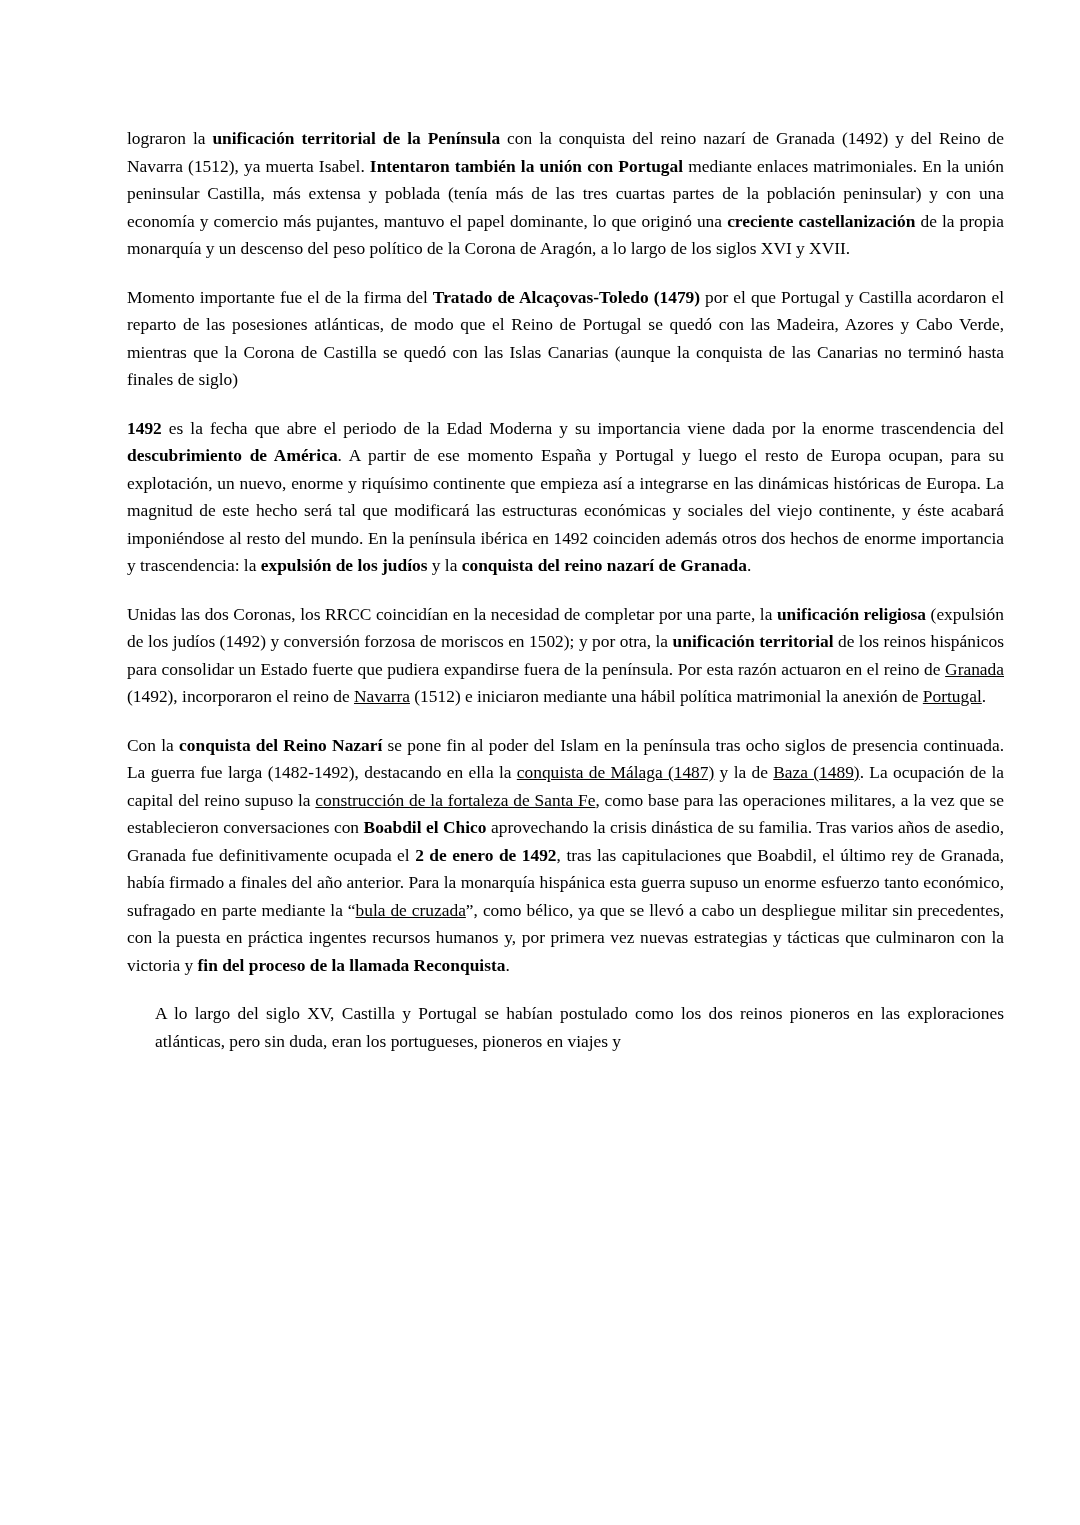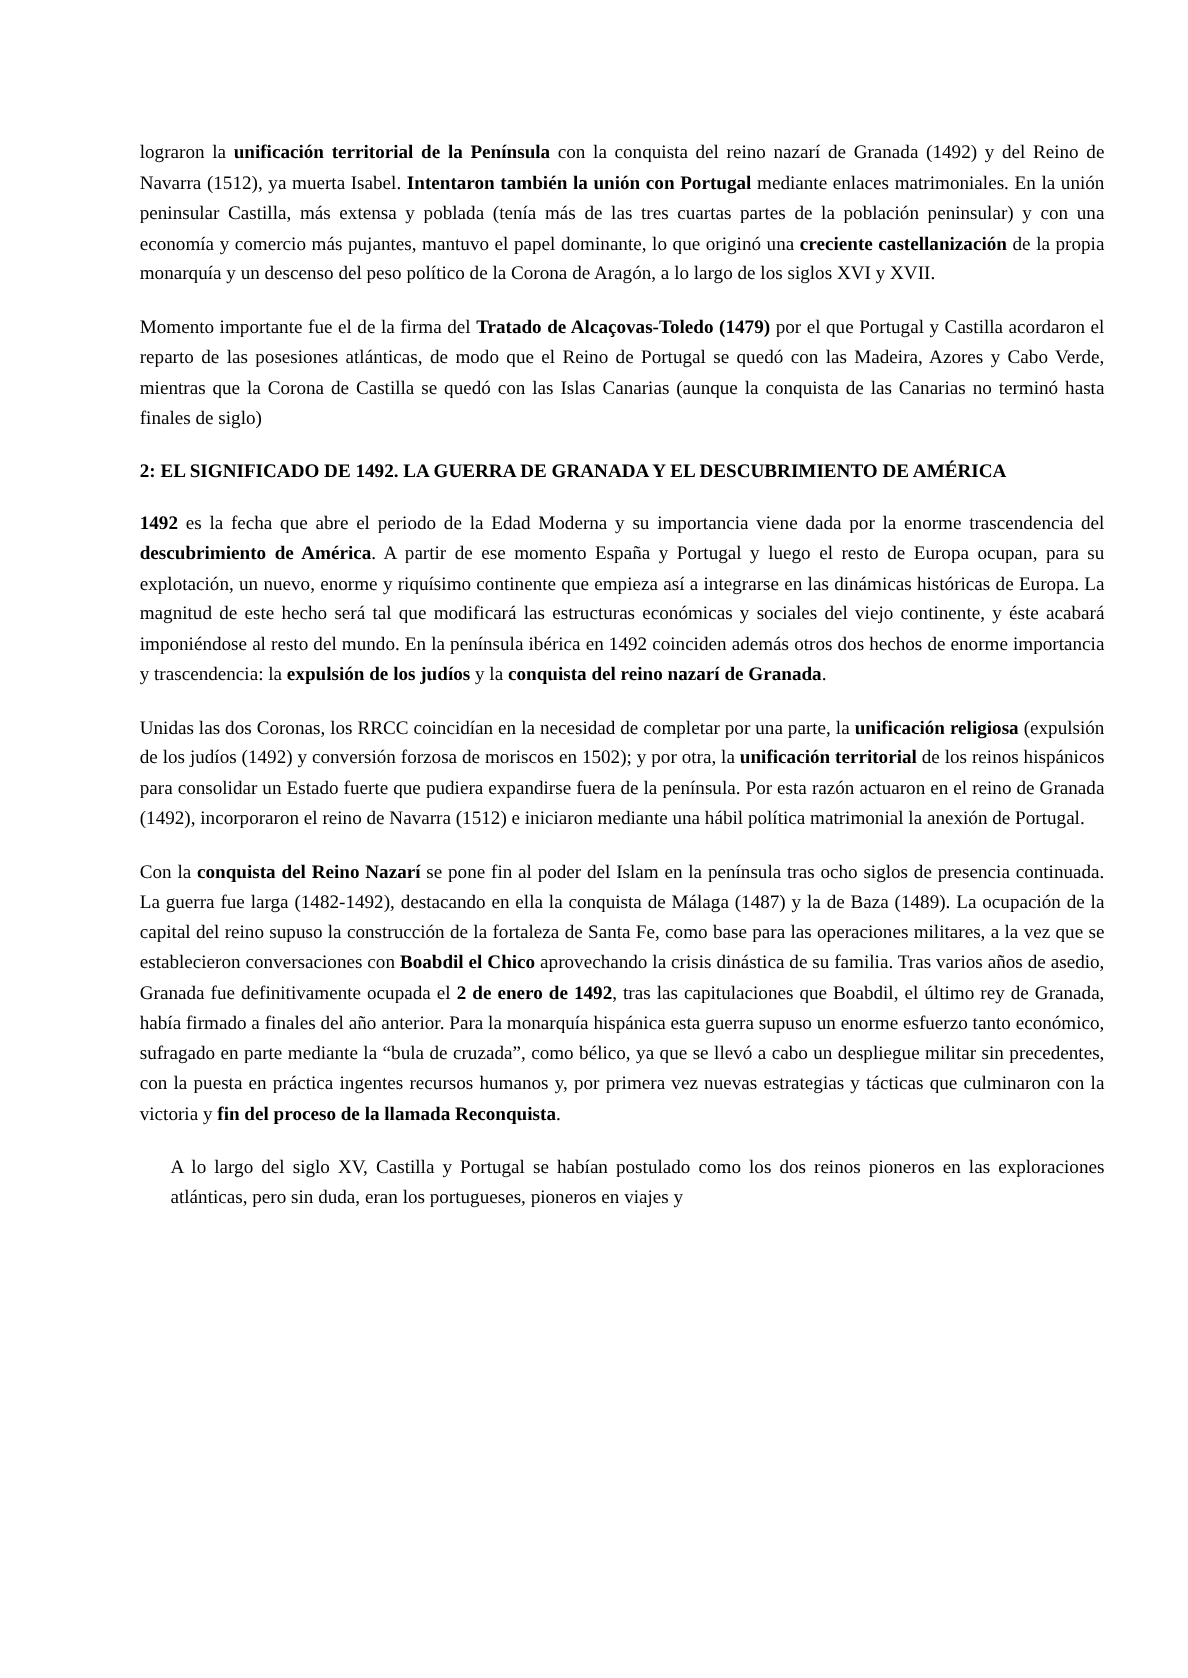--- a/index.html
+++ b/index.html
@@ -35,33 +35,33 @@
   .heading {
     font-weight: bold;
     text-align: left;
     margin: 0 0 21px 0;
     line-height: 1.5;
   }
   b, .b {
     font-weight: bold;
   }
   .u {
+    text-decoration: underline;
   }
 </style>
 </head>
 <body>
 
 <div class="page">
   <div class="doc-body">
 
     <p class="para">lograron la <b>unificación territorial de la Península</b> con la conquista del reino nazarí de Granada (1492) y del Reino de Navarra (1512), ya muerta Isabel. <b>Intentaron también la unión con Portugal</b> mediante enlaces matrimoniales. En la unión peninsular Castilla, más extensa y poblada (tenía más de las tres cuartas partes de la población peninsular) y con una economía y comercio más pujantes, mantuvo el papel dominante, lo que originó una <b>creciente castellanización</b> de la propia monarquía y un descenso del peso político de la Corona de Aragón, a lo largo de los siglos XVI y XVII.</p>
 
     <p class="para">Momento importante fue el de la firma del <b>Tratado de Alcaçovas-Toledo (1479)</b> por el que Portugal y Castilla acordaron el reparto de las posesiones atlánticas, de modo que el Reino de Portugal se quedó con las Madeira, Azores y Cabo Verde, mientras que la Corona de Castilla se quedó con las Islas Canarias (aunque la conquista de las Canarias no terminó hasta finales de siglo)</p>
 
-    <p class="heading">2: EL SIGNIFICADO DE 1492. LA GUERRA DE GRANADA Y EL DESCUBRIMIENTO DE AMÉRICA</p>
 
     <p class="para"><b>1492</b> es la fecha que abre el periodo de la Edad Moderna y su importancia viene dada por la enorme trascendencia del <b>descubrimiento de América</b>. A partir de ese momento España y Portugal y luego el resto de Europa ocupan, para su explotación, un nuevo, enorme y riquísimo continente que empieza así a integrarse en las dinámicas históricas de Europa. La magnitud de este hecho será tal que modificará las estructuras económicas y sociales del viejo continente, y éste acabará imponiéndose al resto del mundo. En la península ibérica en 1492 coinciden además otros dos hechos de enorme importancia y trascendencia: la <b>expulsión de los judíos</b> y la <b>conquista del reino nazarí de Granada</b>.</p>
 
     <p class="para">Unidas las dos Coronas, los RRCC coincidían en la necesidad de completar por una parte, la <b>unificación religiosa</b> (expulsión de los judíos (1492) y conversión forzosa de moriscos en 1502); y por otra, la <b>unificación territorial</b> de los reinos hispánicos para consolidar un Estado fuerte que pudiera expandirse fuera de la península. Por esta razón actuaron en el reino de <span class="u">Granada</span> (1492), incorporaron el reino de <span class="u">Navarra</span> (1512) e iniciaron mediante una hábil política matrimonial la anexión de <span class="u">Portugal</span>.</p>
 
     <p class="para">Con la <b>conquista del Reino Nazarí</b> se pone fin al poder del Islam en la península tras ocho siglos de presencia continuada. La guerra fue larga (1482-1492), destacando en ella la <span class="u">conquista de Málaga (1487)</span> y la de <span class="u">Baza (1489)</span>. La ocupación de la capital del reino supuso la <span class="u">construcción de la fortaleza de Santa Fe</span>, como base para las operaciones militares, a la vez que se establecieron conversaciones con <b>Boabdil el Chico</b> aprovechando la crisis dinástica de su familia. Tras varios años de asedio, Granada fue definitivamente ocupada el <b>2 de enero de 1492</b>, tras las capitulaciones que Boabdil, el último rey de Granada, había firmado a finales del año anterior. Para la monarquía hispánica esta guerra supuso un enorme esfuerzo tanto económico, sufragado en parte mediante la “<span class="u">bula de cruzada</span>”, como bélico, ya que se llevó a cabo un despliegue militar sin precedentes, con la puesta en práctica ingentes recursos humanos y, por primera vez nuevas estrategias y tácticas que culminaron con la victoria y <b>fin del proceso de la llamada Reconquista</b>.</p>
 
     <p class="para">A lo largo del siglo XV, Castilla y Portugal se habían postulado como los dos reinos pioneros en las exploraciones atlánticas, pero sin duda, eran los portugueses, pioneros en viajes y</p>
 
   </div>

